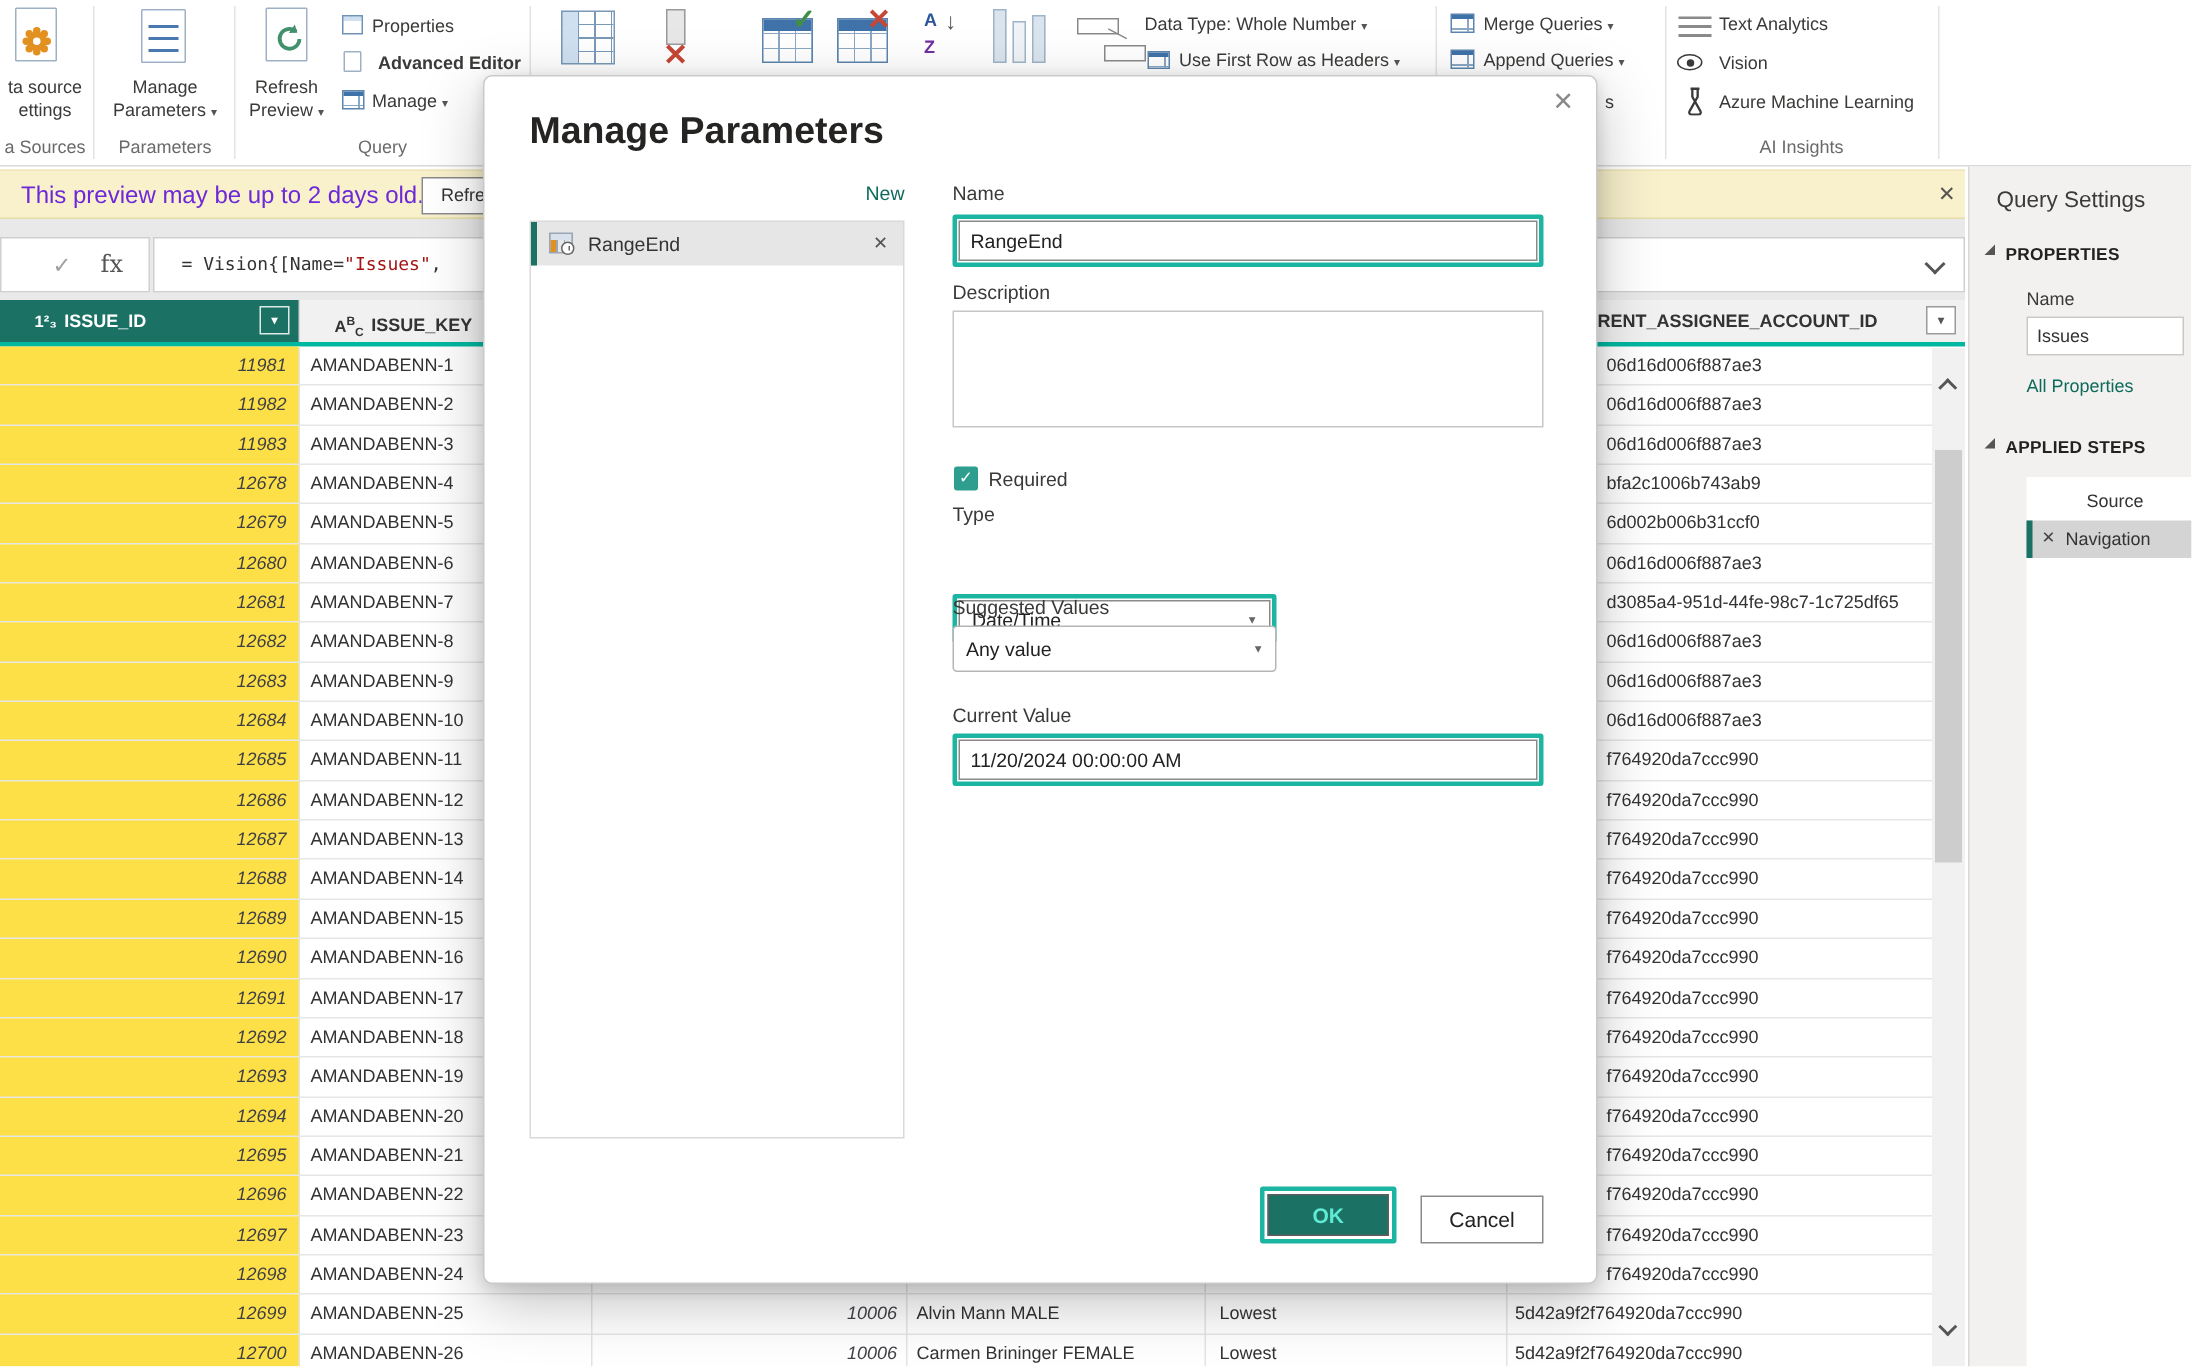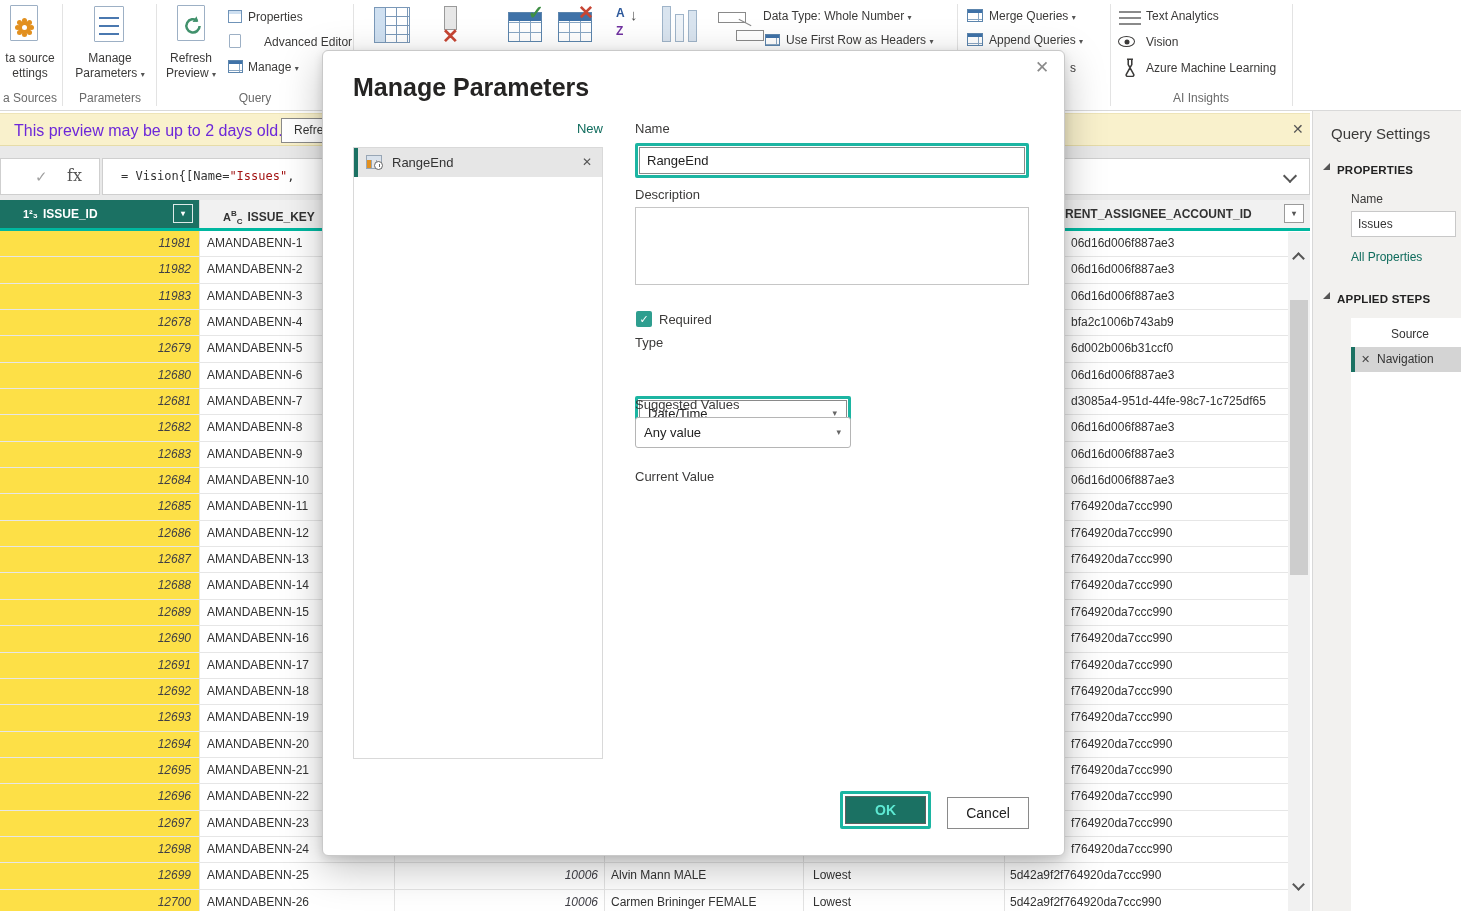--- a/index.html
+++ b/index.html
@@ -181,21 +181,21 @@
         <span>Preview</span> <span class="caret">▾</span>
       </span>
     </div>
 
     <div>
       <span class="mini-grid" style="left:228px;top:10px;width:14px;height:13px;"></span>
       <span class="rsmall" style="left:248px;top:10px;">Properties</span>
     </div>
     <div>
       <span class="page" style="left:229px;top:34px;width:12px;height:14px;border-width:1px;"></span>
-      <span class="rsmall" style="left:264px;top:35px;">Advanced Editor</span>
+      <span class="rsmall" style="left:252px;top:35px;font-weight:bold;">Advanced Editor</span>
     </div>
     <div>
       <span class="blue-table" style="left:228px;top:60px;width:15px;height:13px;"></span>
       <span class="rsmall" style="left:248px;top:60px;"><span>Manage</span> <span class="caret">▾</span></span>
     </div>
     <span class="rgroup" style="left:215px;width:80px;">Query</span>
     <span class="rsep" style="left:353px;"></span>
 
     <span class="big-grid" style="left:374px;top:7px;width:36px;height:36px;"></span>
     <span class="abs" style="left:444px;top:6px;width:13px;height:24px;border:1px solid #9a9a9a;background:#e7e7e7;"></span>
@@ -537,20 +537,23 @@
 
     <span class="dlg-label" style="left:312px;top:346px;">Suggested Values</span>
     <div class="abs" style="left:312px;top:366px;width:216px;height:31px;">
       <div class="drop plain">
         <span>Any value</span>
         <span class="dd" style="line-height:29px;">▾</span>
       </div>
     </div>
 
     <span class="dlg-label" style="left:312px;top:418px;">Current Value</span>
+    <div class="hl" style="left:312px;top:438px;width:394px;height:35px;">
+      <input class="fld" value="11/20/2024 00:00:00 AM" style="">
+    </div>
 
     <div class="okwrap">
       <div class="okbtn">OK</div>
     </div>
     <div class="cancelbtn">Cancel</div>
   </div>
 
 </div>
 
 </body></html>

